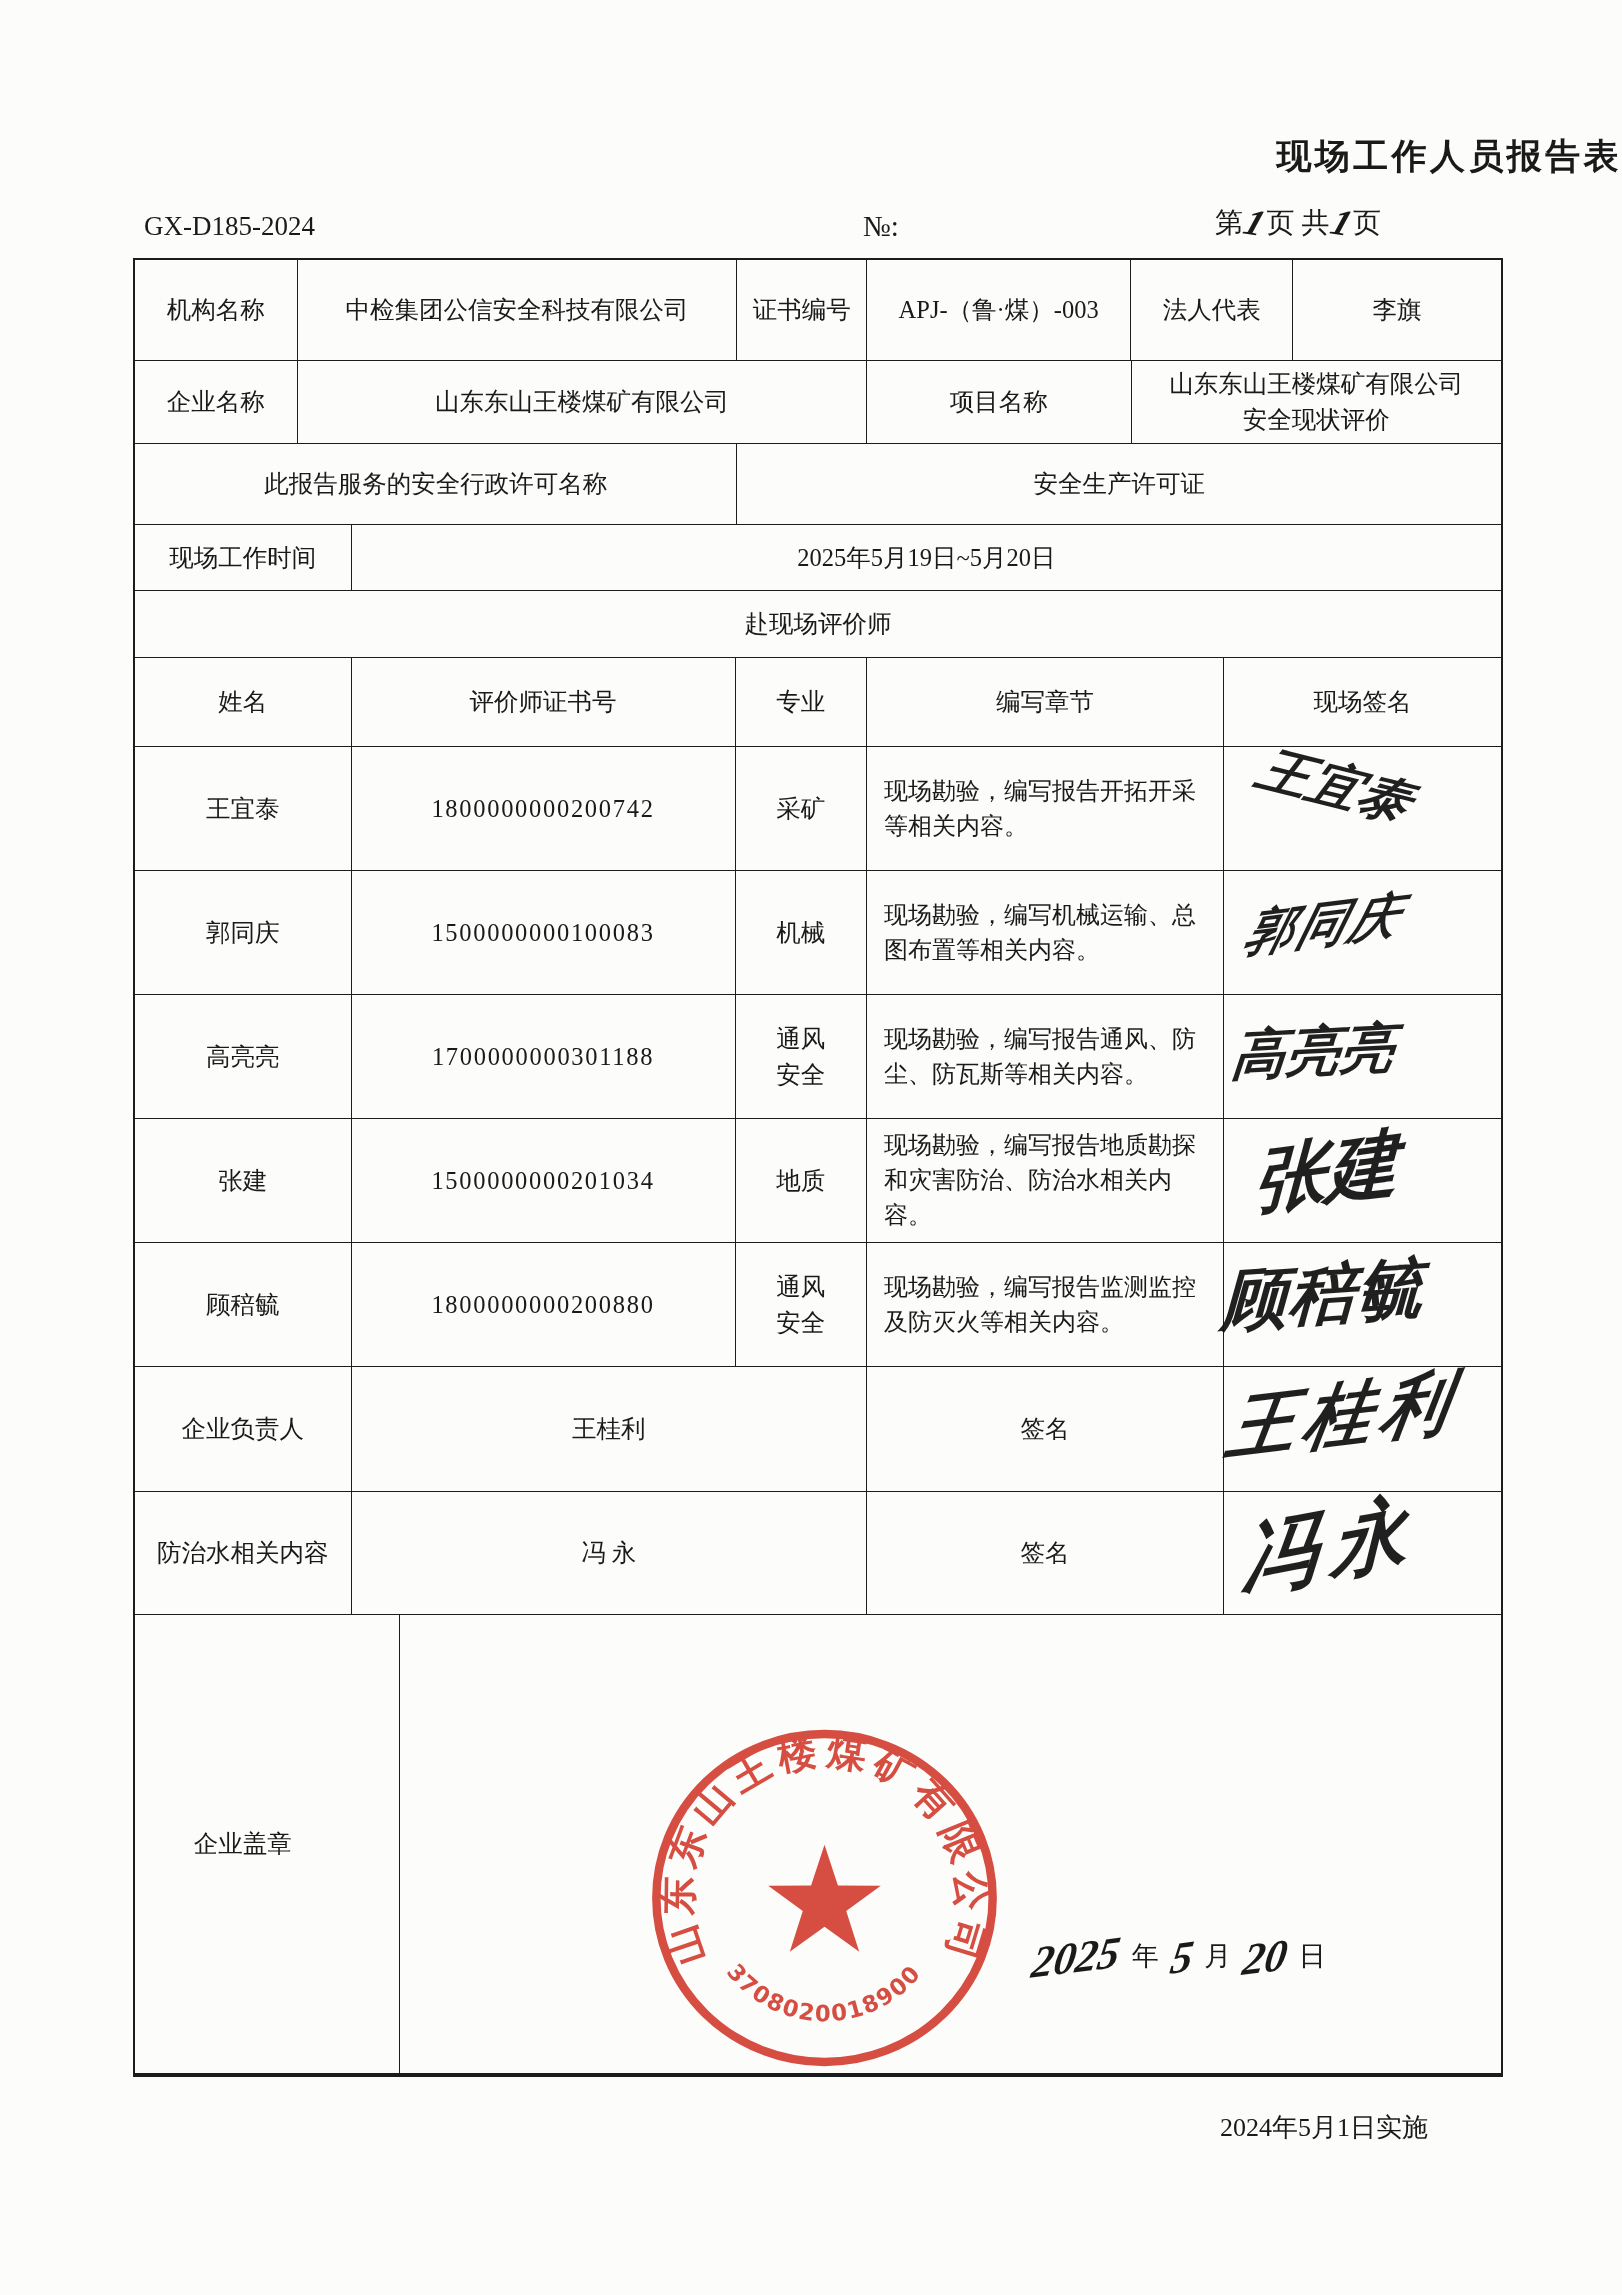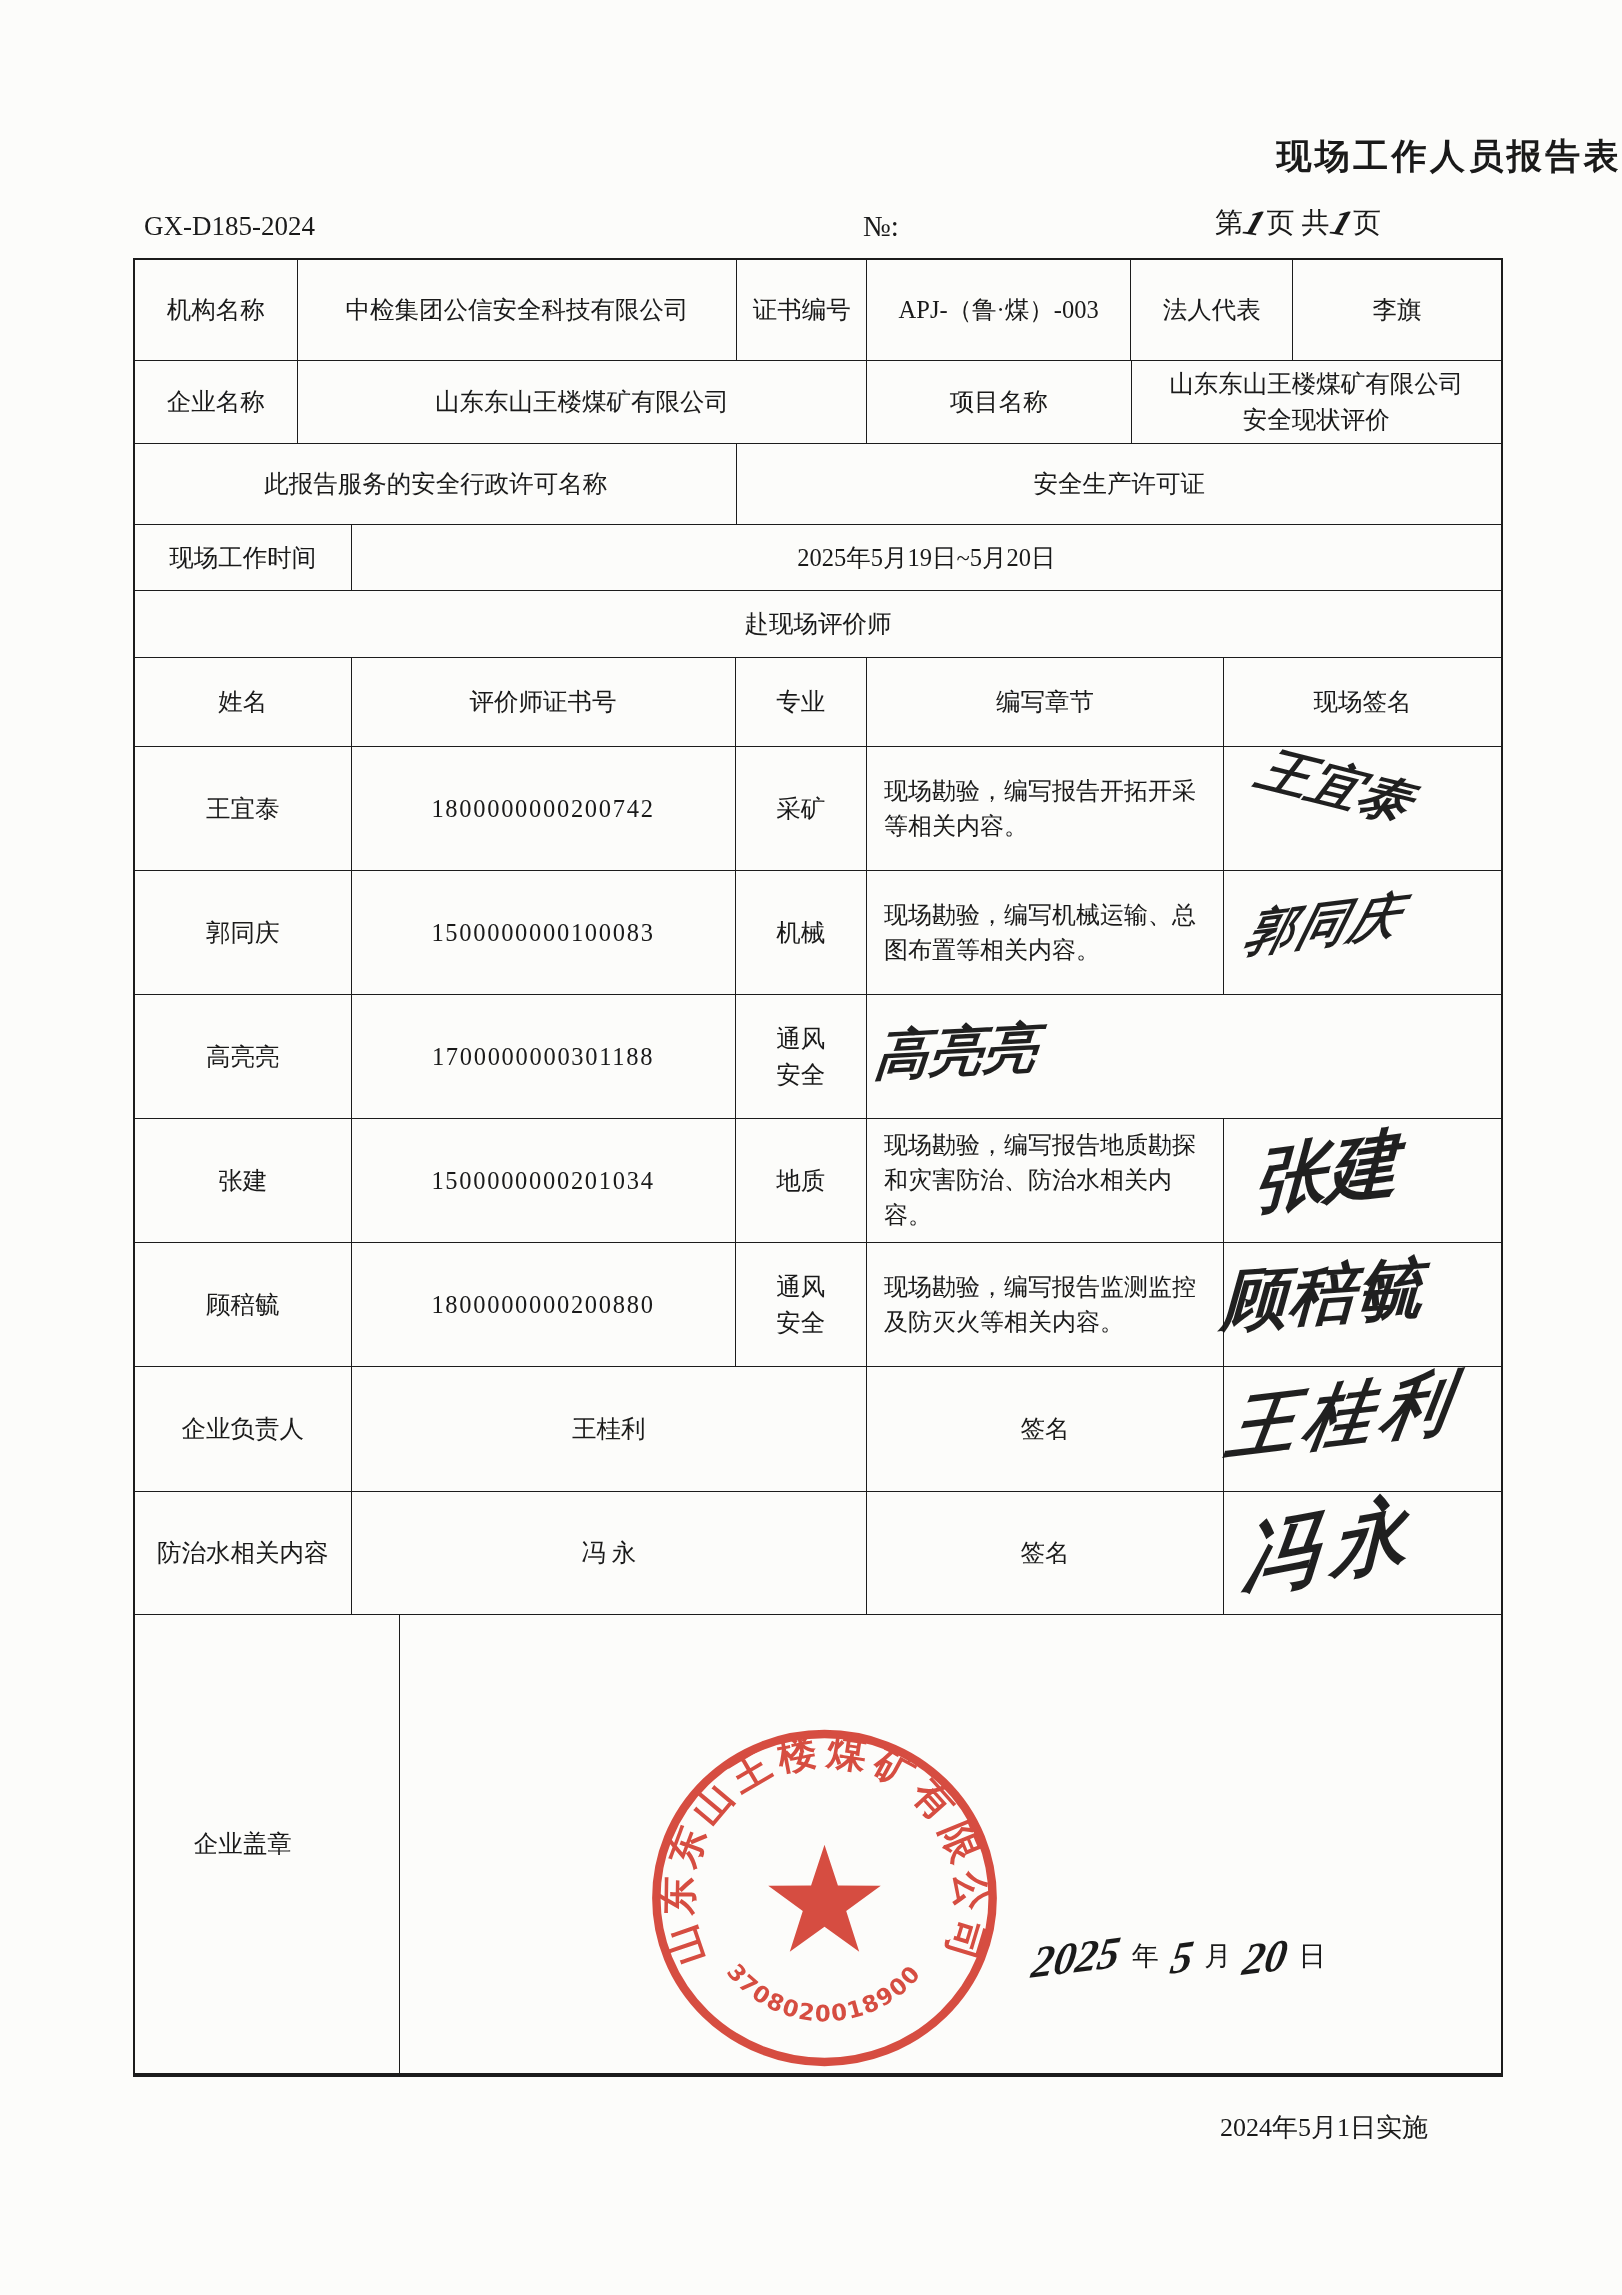--- a/index.html
+++ b/index.html
@@ -141,20 +141,21 @@
       <span class="sig sig2">郭同庆</span>
     </div>
   </div>
 
   <div class="row" style="grid-template-columns:15.78% 28.11% 9.62% 26.14% 20.35%;height:124px;">
     <div class="cell">高亮亮</div>
     <div class="cell num">1700000000301188</div>
     <div class="cell major">
         <span>通风安全</span>
       </div>
+    <div class="cell chapter">现场勘验，编写报告通风、防尘、防瓦斯等相关内容。</div>
     <div class="cell sigcell">
       <span class="sig sig3">高亮亮</span>
     </div>
   </div>
 
   <div class="row" style="grid-template-columns:15.78% 28.11% 9.62% 26.14% 20.35%;height:124px;">
     <div class="cell">张建</div>
     <div class="cell num">1500000000201034</div>
     <div class="cell major">
         <span>地质</span>

